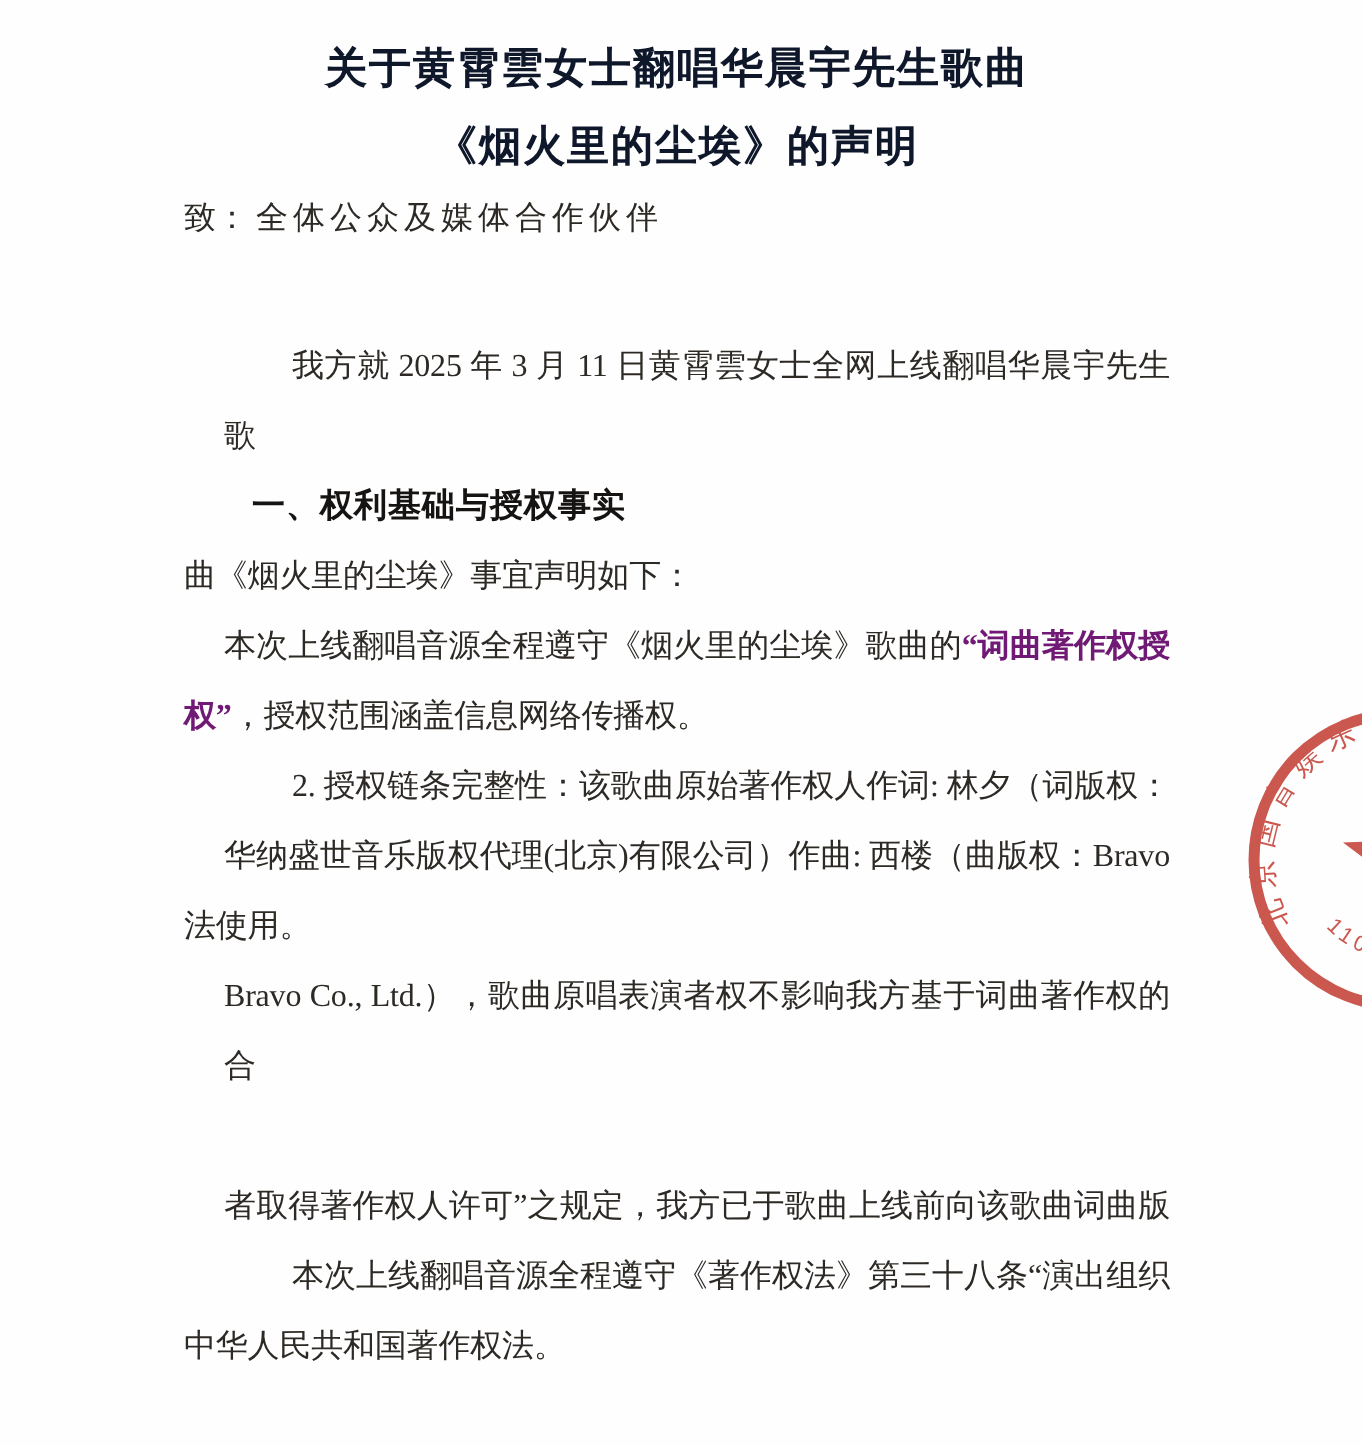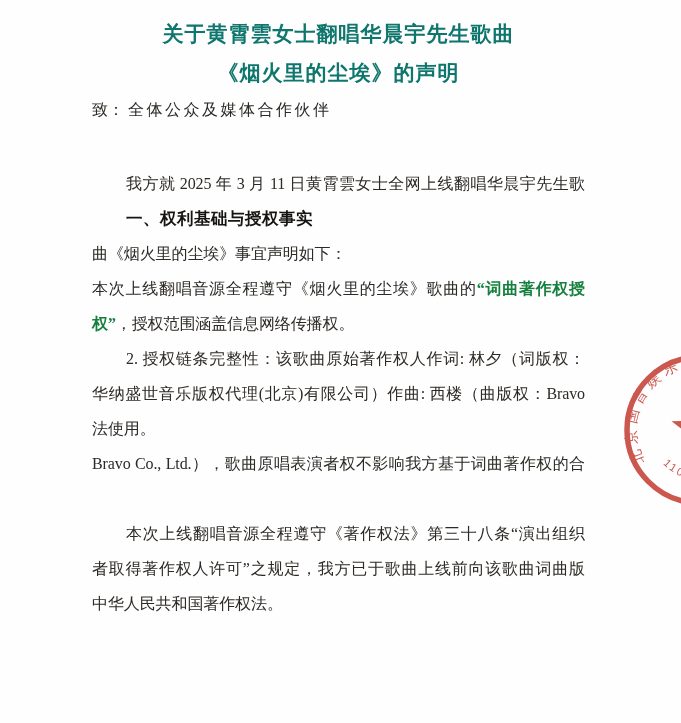--- a/index.html
+++ b/index.html
@@ -15,21 +15,21 @@
     position:relative;
     width:493px;
     padding:15px 0 0 92px;
   }
   .title{
     text-align:center;
     font-weight:700;
     font-size:21px;
     line-height:39px;
     letter-spacing:1px;
-    color:#0f766e;
+    color:#0f172a;
   }
   .salutation{
     margin-top:5px;
     font-size:16px;
     line-height:24px;
   }
   .salutation .names{
     letter-spacing:2.5px;
     margin-left:4px;
   }
@@ -39,23 +39,24 @@
   .ln{
     font-size:16px;
     line-height:35px;
     letter-spacing:-0.1px;
     white-space:normal;
   }
   .j{
     text-align:justify;
     text-align-last:justify;
     text-justify:inter-character;
+    margin-left:20px;
   }
   .ind{ text-indent:34px; }
-  .b{ font-weight:700; color:#15803d; }
+  .b{ font-weight:700; color:#701a75; }
   .h{
     font-family:"Liberation Sans","DejaVu Sans",sans-serif;
     font-weight:700;
     font-size:16.5px;
     color:#161412;
     letter-spacing:0.5px;
   }
   .blank{ height:35px; }
   .seal{
     position:absolute;
@@ -89,22 +90,22 @@
     <div class="ln j ind">我方就 2025 年 3 月 11 日黄霄雲女士全网上线翻唱华晨宇先生歌</div>
     <div class="ln h ind">一、权利基础与授权事实</div>
     <div class="ln">曲《烟火里的尘埃》事宜声明如下：</div>
     <div class="ln j"><span>本次上线翻唱音源全程遵守《烟火里的尘埃》歌曲的</span><span class="b">“词曲著作权授</span></div>
     <div class="ln"><span class="b">权”</span><span>，授权范围涵盖信息网络传播权。</span></div>
     <div class="ln j ind">2. 授权链条完整性：该歌曲原始著作权人作词: 林夕（词版权：</div>
     <div class="ln j">华纳盛世音乐版权代理(北京)有限公司）作曲: 西楼（曲版权：Bravo</div>
     <div class="ln">法使用。</div>
     <div class="ln j">Bravo Co., Ltd.），歌曲原唱表演者权不影响我方基于词曲著作权的合</div>
     <div class="blank"></div>
+    <div class="ln j">者取得著作权人许可”之规定，我方已于歌曲上线前向该歌曲词曲版</div>
     <div class="ln j ind">本次上线翻唱音源全程遵守《著作权法》第三十八条“演出组织</div>
-    <div class="ln j">者取得著作权人许可”之规定，我方已于歌曲上线前向该歌曲词曲版</div>
     <div class="ln">中华人民共和国著作权法。</div>
   </div>
 
 </div>
 
 <svg class="seal" viewBox="0 0 300 300" width="300" height="300">
 
   <circle cx="140" cy="140" r="73" fill="none" stroke="#c2392e" stroke-width="5.5"></circle>
   <polygon fill="#c2392e" points="140,110 146.9,130.5 168.5,131.2 151.3,144.2 157.6,164.9 140,152.4 122.4,164.9 128.7,144.2 111.5,131.2 133.1,130.5"></polygon>
   <defs>

